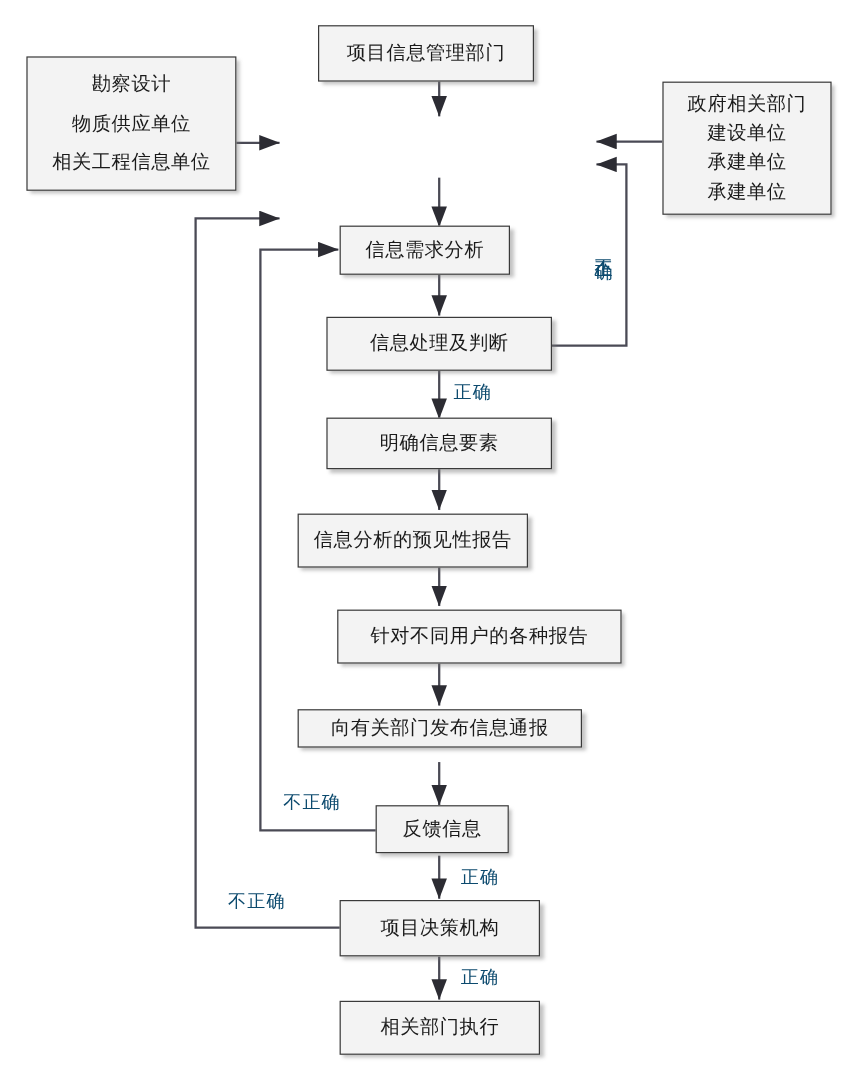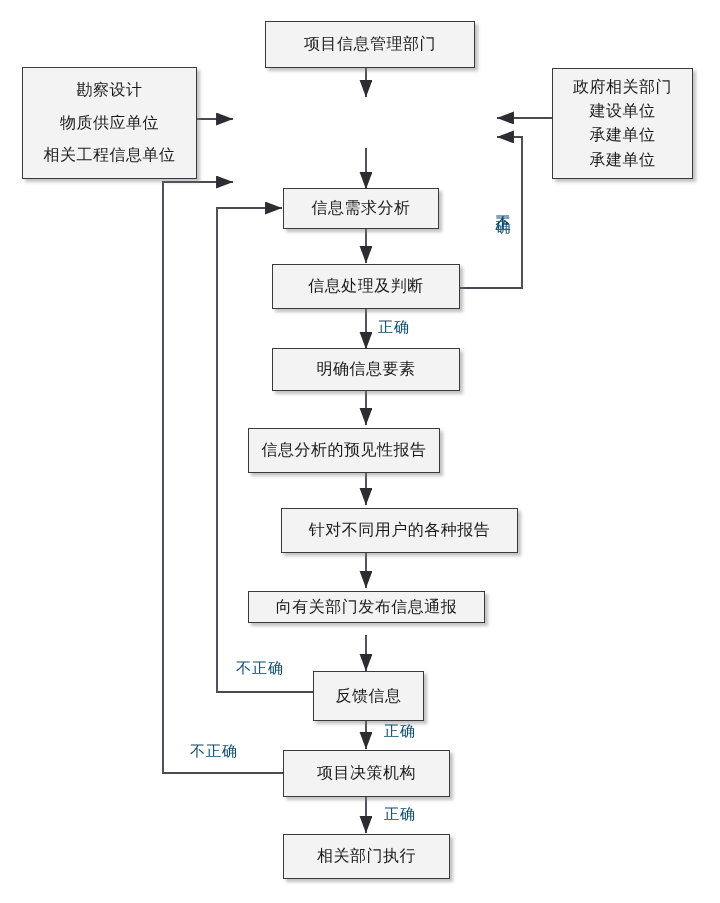--- a/index.html
+++ b/index.html
@@ -102,39 +102,39 @@
       <path d="M313,692 L217,692 L217,208 L281,208" marker-end="url(#arrow)"></path>
 
       <path d="M366,714 L366,748" marker-end="url(#arrow)"></path>
 
       <path d="M283,773 L163,773 L163,182 L232,182" marker-end="url(#arrow)"></path>
 
       <path d="M366,798 L366,832" marker-end="url(#arrow)"></path>
     </g>
   </svg>
 
-  <div class="node" style="left:265px; top:21px; width:210px; height:47px;">
+  <div class="node" style="left:265px; top:21px; width:180px; height:47px;">
     <span class="line">项目信息管理部门</span>
   </div>
 
-  <div class="node multi" style="left:22px; top:47px; width:175px; height:112px;margin-top:20px;">
+  <div class="node multi" style="left:22px; top:47px; width:175px; height:112px;">
     <span class="line">勘察设计</span>
     <span class="line">物质供应单位</span>
     <span class="line">相关工程信息单位</span>
   </div>
 
   <div class="node multi" style="left:552px; top:68px; width:141px; height:111px;">
     <span class="line">政府相关部门</span>
     <span class="line">建设单位</span>
     <span class="line">承建单位</span>
     <span class="line">承建单位</span>
   </div>
 
 
-  <div class="node" style="left:283px; top:188px; width:156px; height:41px;">
+  <div class="node" style="left:283px; top:188px; width:142px; height:41px;">
     <span class="line">信息需求分析</span>
   </div>
 
   <div class="node" style="left:272px; top:264px; width:188px; height:45px;">
     <span class="line">信息处理及判断</span>
   </div>
 
   <div class="node" style="left:272px; top:348px; width:188px; height:43px;">
     <span class="line">明确信息要素</span>
   </div>
@@ -144,21 +144,21 @@
   </div>
 
   <div class="node" style="left:248px; top:508px; width:237px; height:45px;margin-left:33px;">
     <span class="line">针对不同用户的各种报告</span>
   </div>
 
   <div class="node" style="left:248px; top:591px; width:237px; height:32px;">
     <span class="line">向有关部门发布信息通报</span>
   </div>
 
-  <div class="node" style="left:313px; top:671px; width:111px; height:50px;">
+  <div class="node" style="left:313px; top:671px; width:111px; height:40px;">
     <span class="line">反馈信息</span>
   </div>
 
   <div class="node" style="left:283px; top:750px; width:167px; height:47px;">
     <span class="line">项目决策机构</span>
   </div>
 
   <div class="node" style="left:283px; top:834px; width:167px; height:45px;">
     <span class="line">相关部门执行</span>
   </div>

